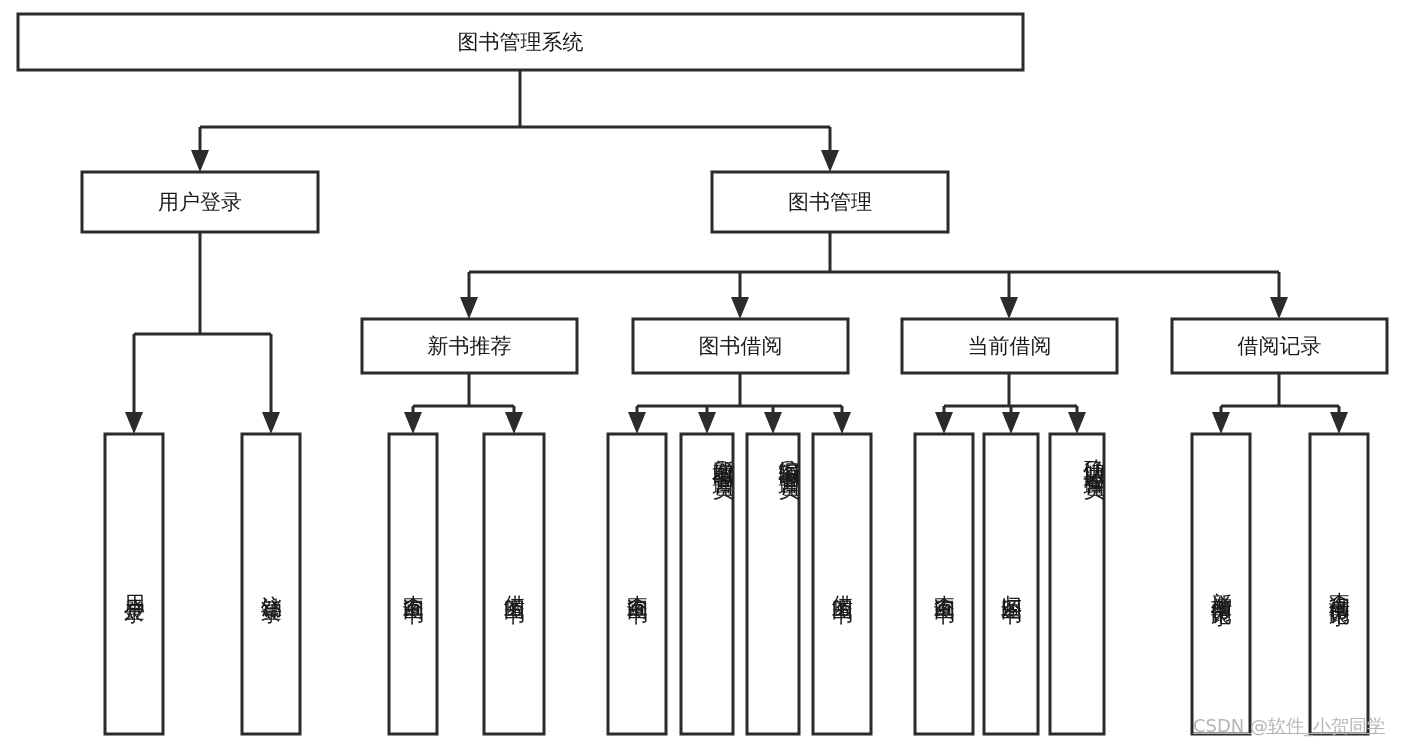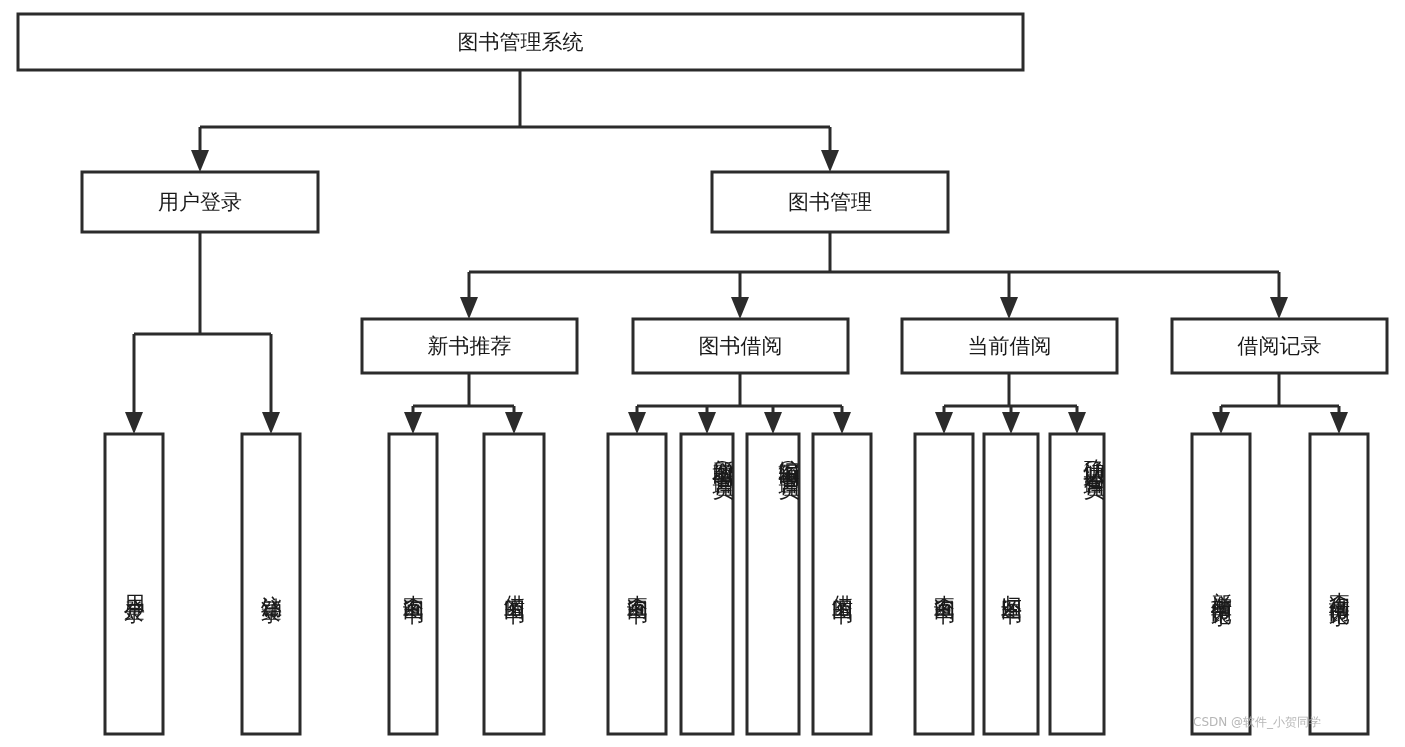--- a/index.html
+++ b/index.html
@@ -60,24 +60,25 @@
     letter-spacing: 3px;
     line-height: 1;
     white-space: nowrap;
     text-align: center;
     pointer-events: none;
     user-select: none;
   }
   .watermark {
     position: absolute;
     font-family: "DejaVu Sans", "Liberation Sans", sans-serif;
-    font-size: 12px;
+    font-size: 18px;
     color: #b6b6b6;
     white-space: nowrap;
     user-select: none;
+    text-decoration: underline;
   }
 </style>
 </head>
 <body>
 
 <div id="diagram-root">
   <svg class="diagram-canvas" viewBox="0 0 1405 747">
     <g id="connector-layer">
         <g>
           <line x1="520" y1="70" x2="520" y2="127" class="connector"></line>

